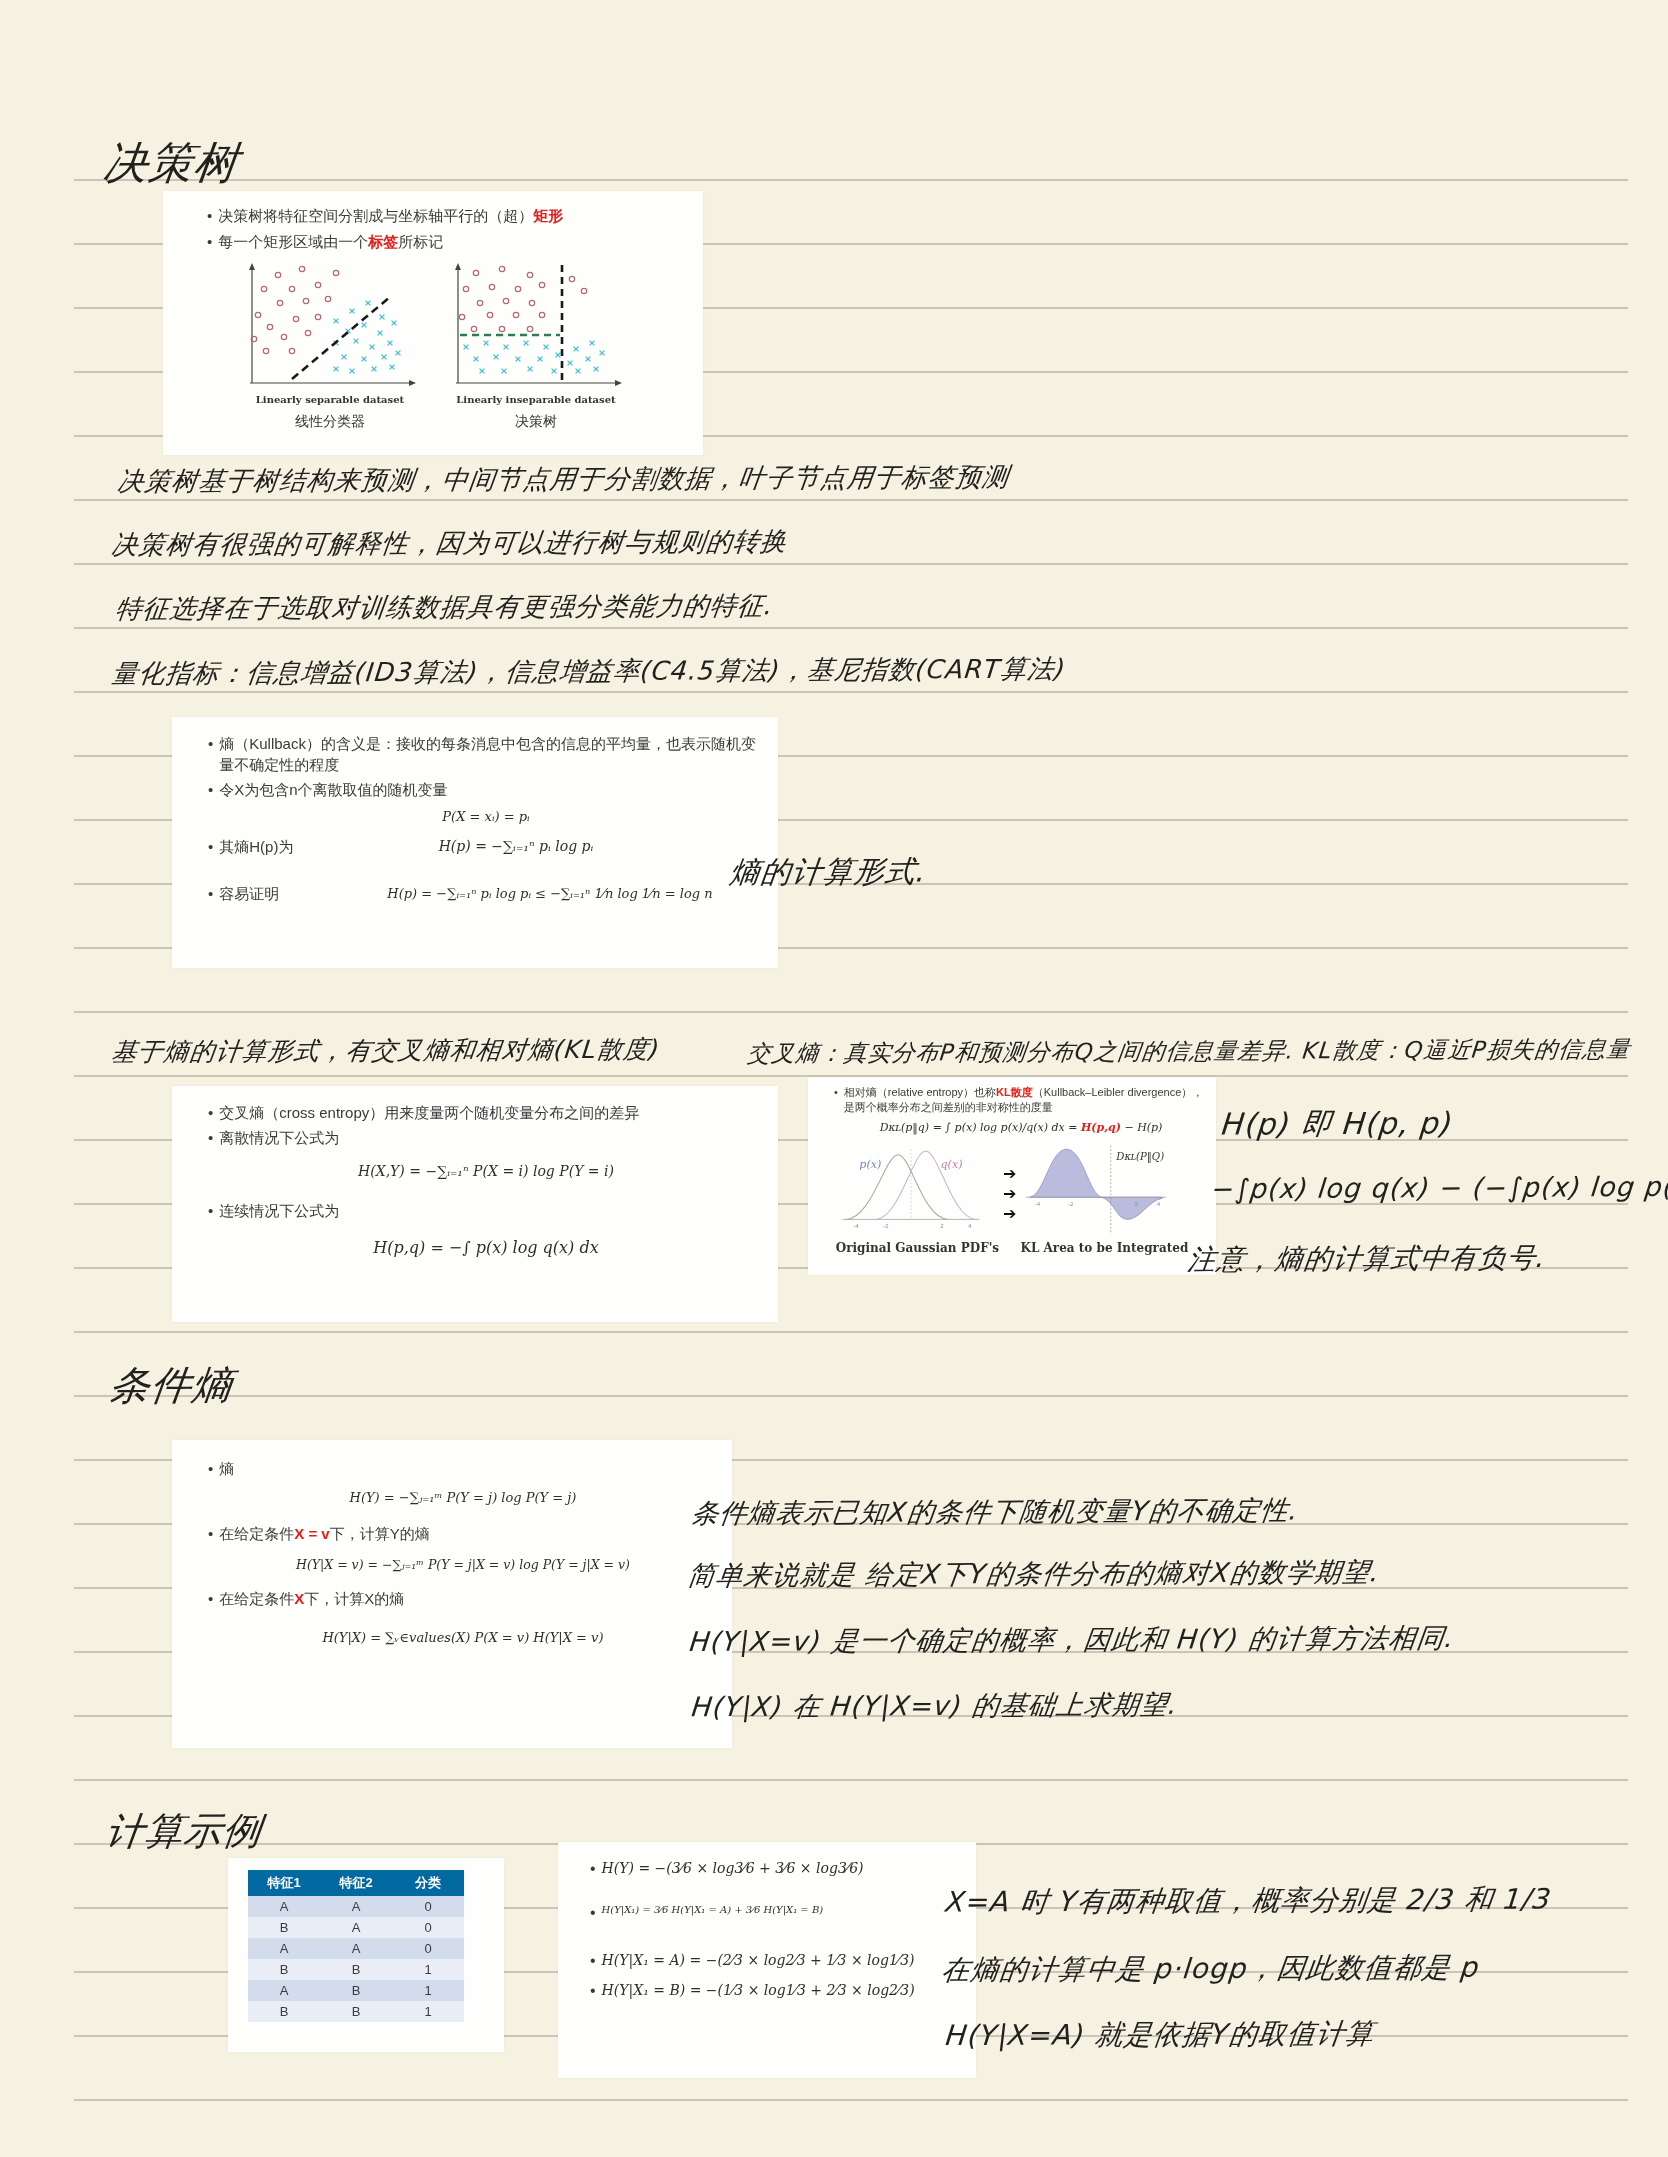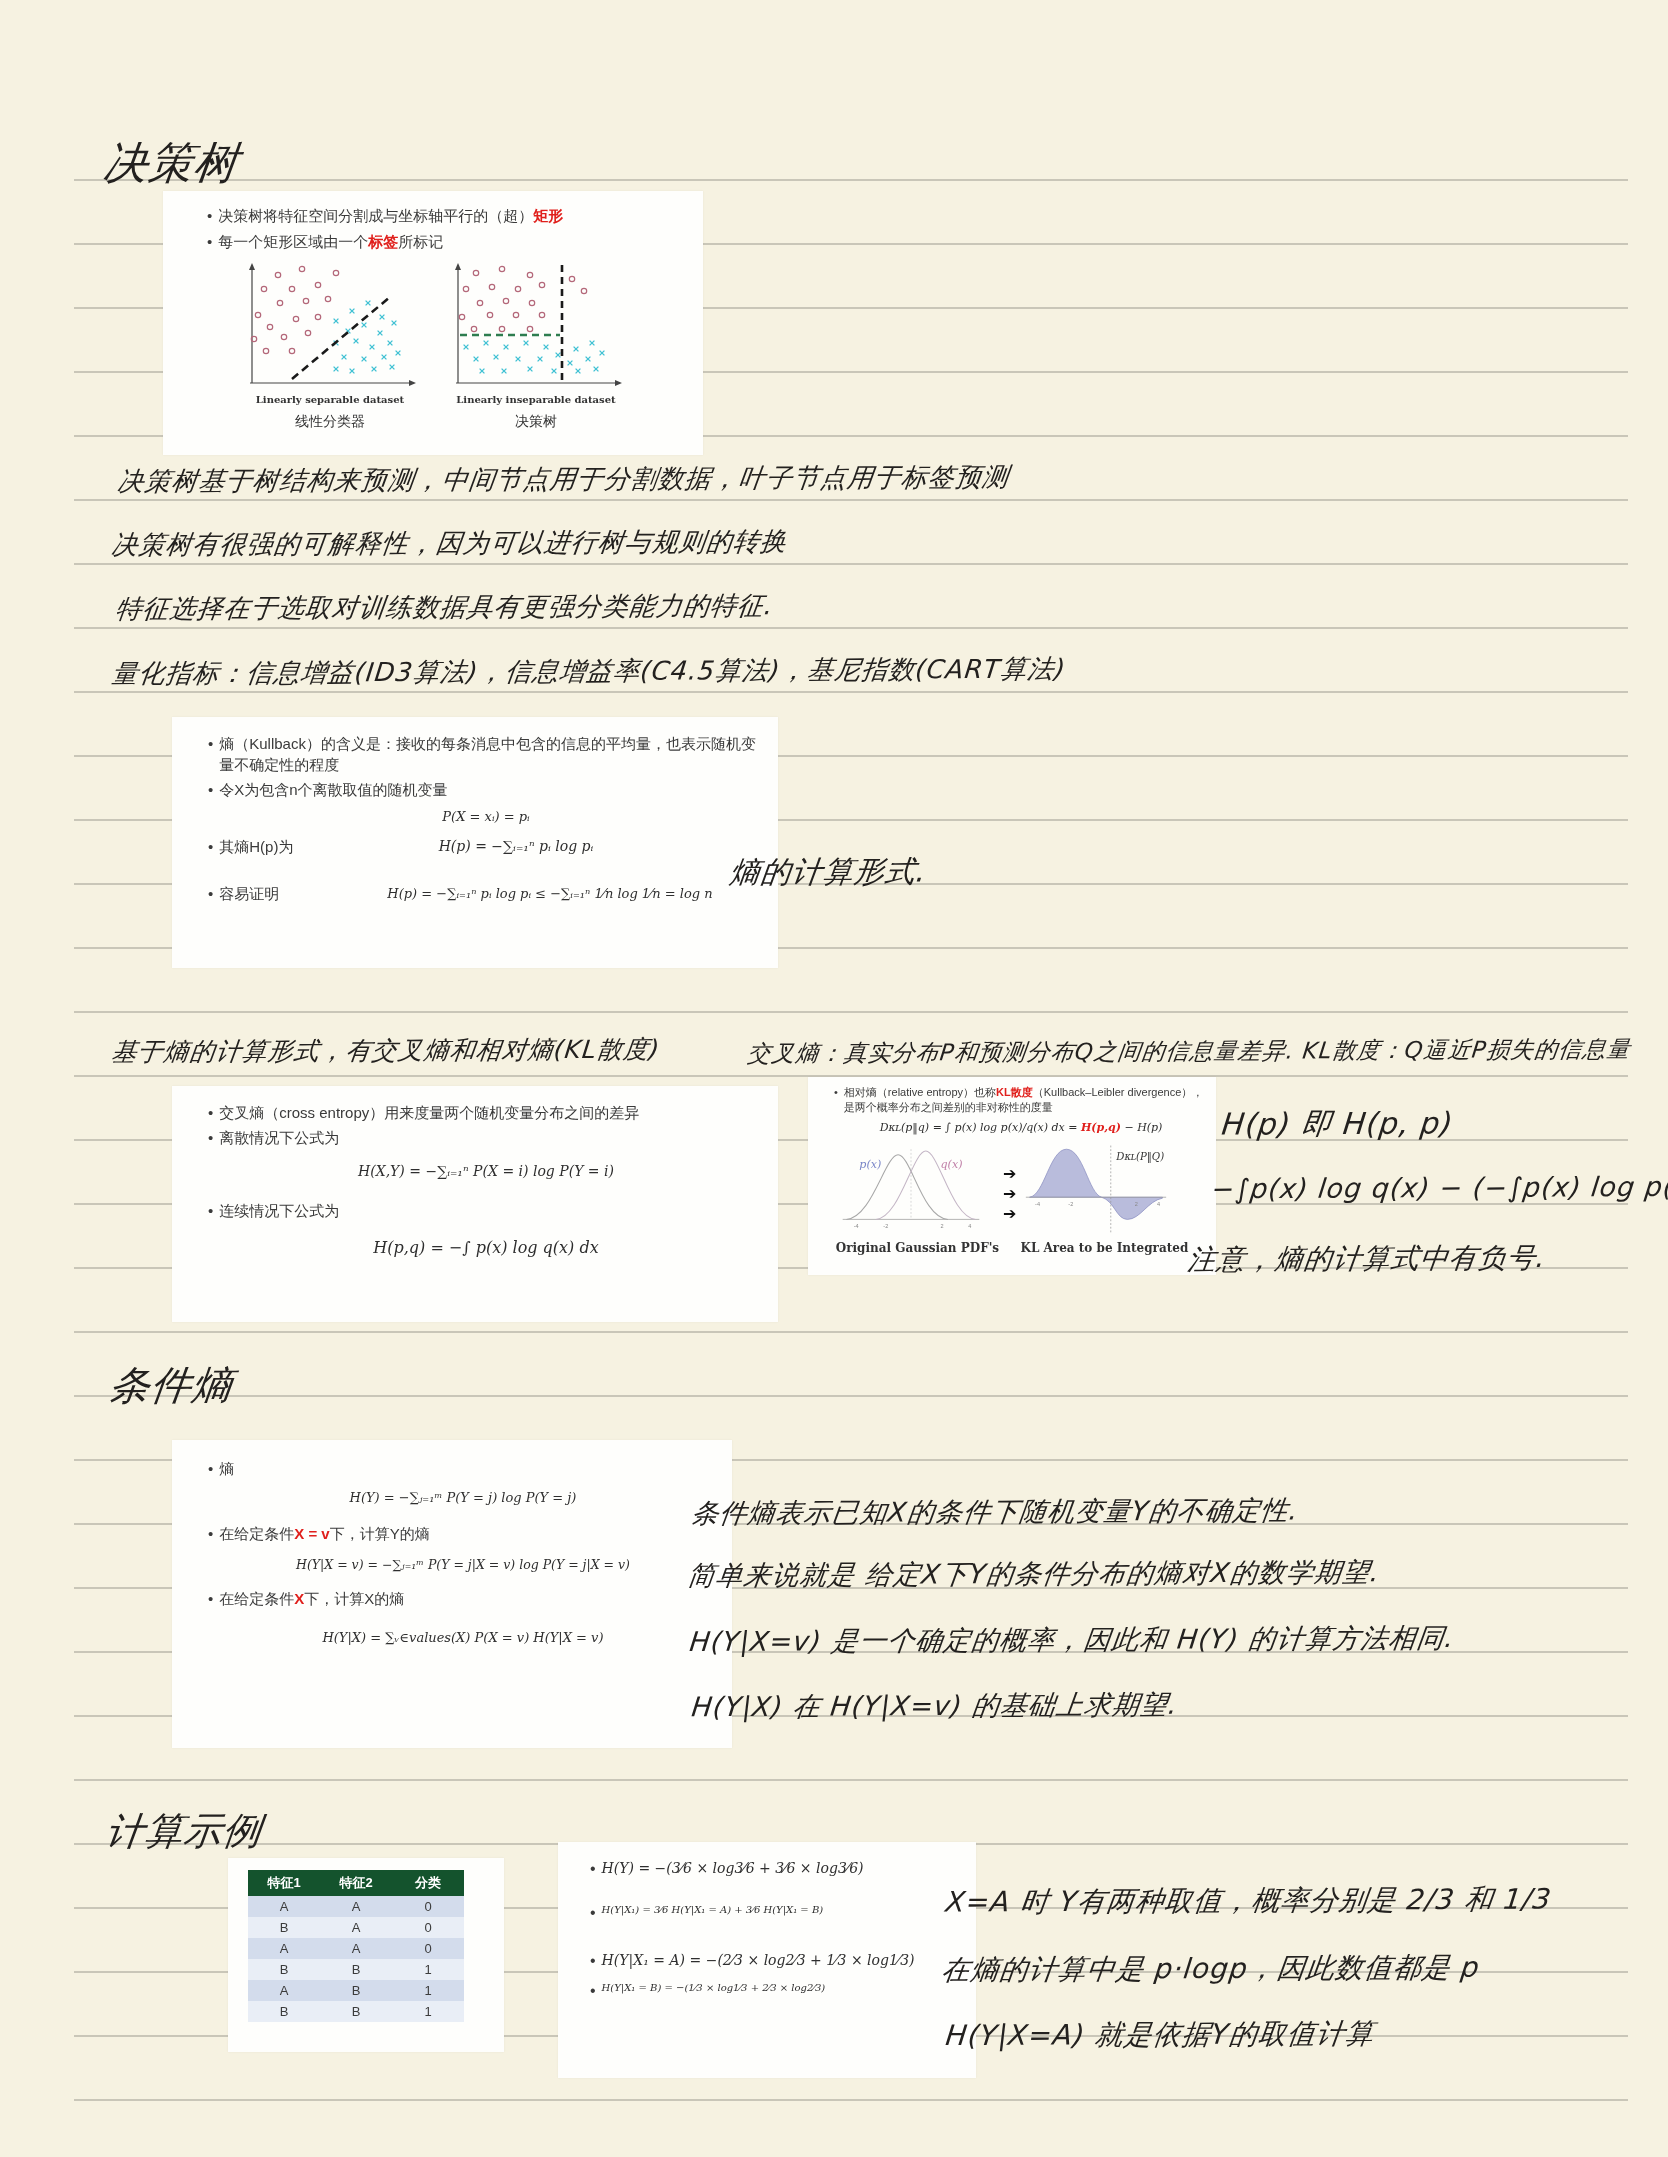--- a/index.html
+++ b/index.html
@@ -23,21 +23,21 @@
   .plots{display:flex;justify-content:center;gap:26px;margin-top:6px;}
   .plot{text-align:center;}
   .cap-en{font-family:"DejaVu Serif",serif;font-weight:bold;font-size:10px;color:#333;margin-top:1px;}
   .cap-zh{font-size:14px;color:#333;margin-top:3px;}
   
   .klfigs{display:flex;align-items:flex-start;justify-content:center;gap:4px;margin-top:4px;}
   .arrows{display:flex;flex-direction:column;gap:4px;margin-top:26px;color:#111;font-size:16px;line-height:1;}
   .cap-sm{font-family:"DejaVu Serif",serif;font-weight:bold;font-size:12px;color:#333;text-align:center;margin-top:1px;}
   
   .extable{border-collapse:collapse;font-size:13px;}
-  .extable th{background:#14532d;color:#fff;font-weight:bold;padding:4px 0;width:72px;text-align:center;}
+  .extable th{background:#0369a1;color:#fff;font-weight:bold;padding:4px 0;width:72px;text-align:center;}
   .extable td{padding:3px 0;text-align:center;color:#3c3c3c;}
   .extable tr:nth-child(odd) td{background:#d3dcec;}
   .extable tr:nth-child(even) td{background:#e9eef6;}
   .svgtxt{font-family:"DejaVu Serif",serif;font-style:italic;}
 </style>
 </head>
 <body>
 
 <div class="page">
   <div class="ruling"></div>
@@ -386,20 +386,20 @@
     <div class="b" style="margin-top:26px;">
       <span class="dot">•</span>
       <span class="formula" style="text-align:left;font-size:10px;">H(Y|X₁) = 3⁄6 H(Y|X₁ = A) + 3⁄6 H(Y|X₁ = B)</span>
     </div>
     <div class="b" style="margin-top:30px;">
       <span class="dot">•</span>
       <span class="formula" style="text-align:left;font-size:14px;">H(Y|X₁ = A) = −(2⁄3 × log2⁄3 + 1⁄3 × log1⁄3)</span>
     </div>
     <div class="b" style="margin-top:12px;">
       <span class="dot">•</span>
-      <span class="formula" style="text-align:left;font-size:10px;">H(Y|X₁ = B) = −(1⁄3 × log1⁄3 + 2⁄3 × log2⁄3)</span>
+      <span class="formula" style="text-align:left;font-size:14px;">H(Y|X₁ = B) = −(1⁄3 × log1⁄3 + 2⁄3 × log2⁄3)</span>
     </div>
   </div>
 
   <div class="hw" style="left:946px;top:1882px;font-size:28px;">X=A 时 Y有两种取值，概率分别是 2/3 和 1/3</div>
   <div class="hw" style="left:942px;top:1950px;font-size:28px;">在熵的计算中是 p·logp，因此数值都是 p</div>
   <div class="hw" style="left:946px;top:2016px;font-size:28px;">H(Y|X=A) 就是依据Y的取值计算</div>
 </div>
 
 </body></html>

